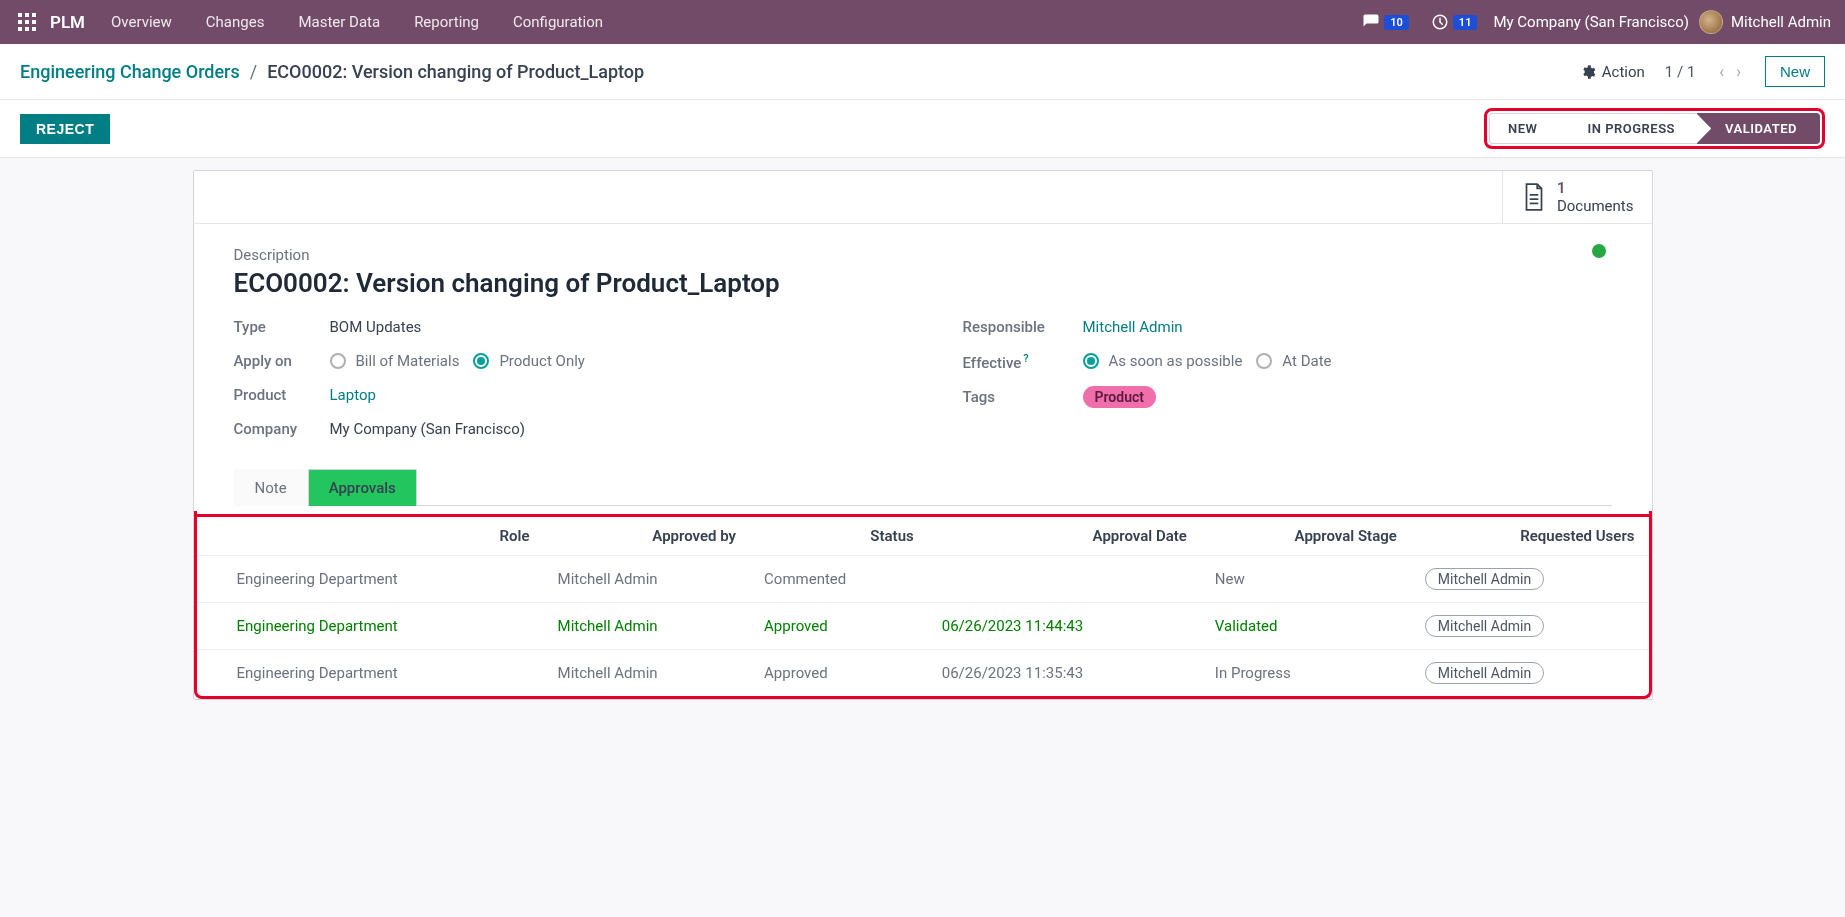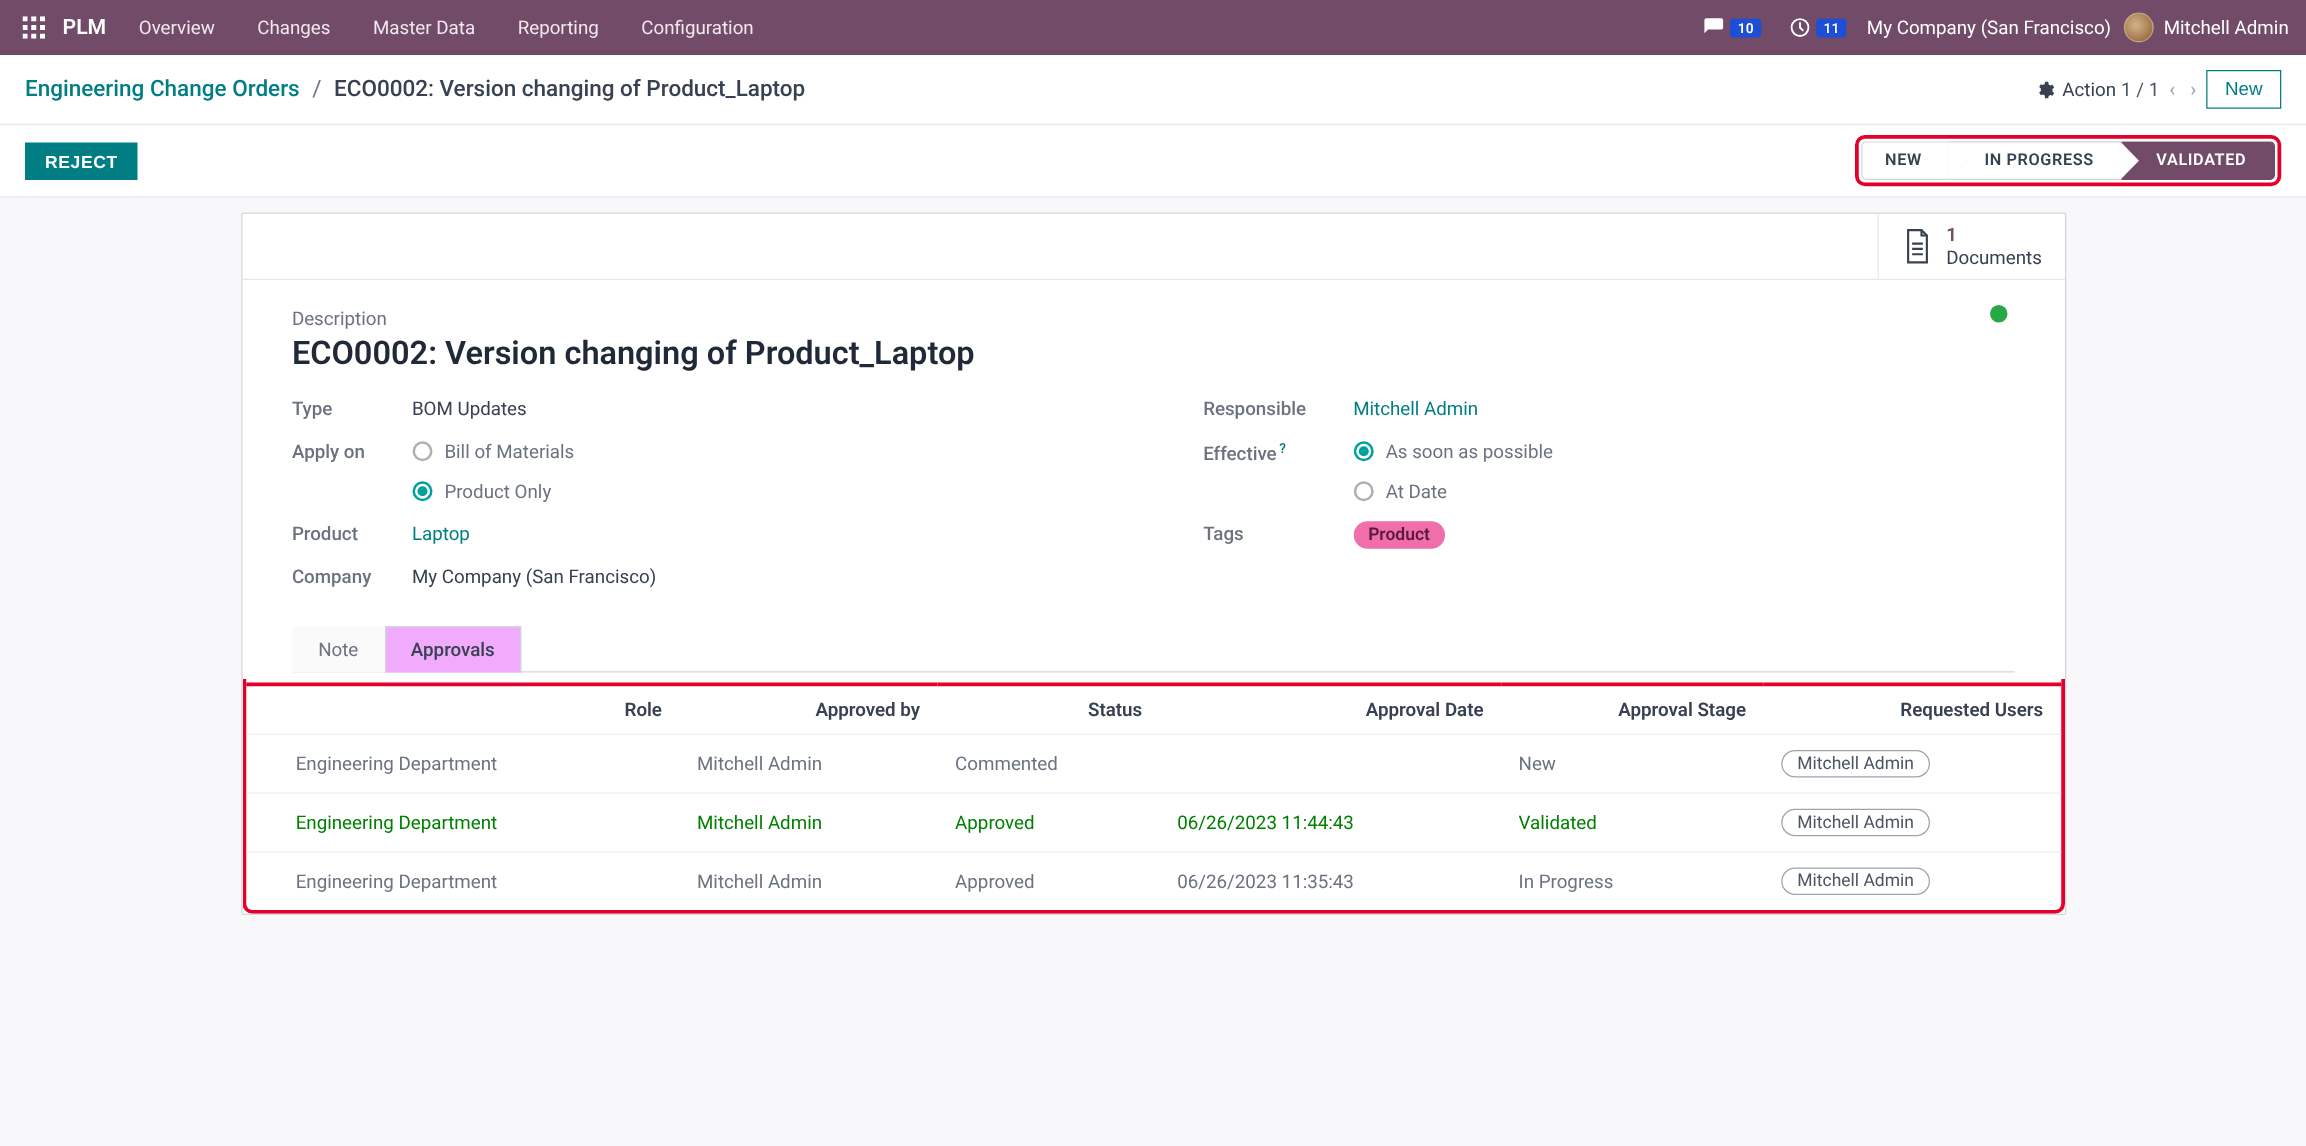--- a/index.html
+++ b/index.html
@@ -20,21 +20,21 @@
 .topnav .user { display: flex; align-items: center; gap: 8px; font-size: 15px; padding-right: 6px;}
 .topnav .avatar { width: 24px; height: 24px; border-radius: 50%; background: radial-gradient(circle at 40% 40%, #d2b48c, #8b5a2b); border: 1px solid rgba(255,255,255,0.3); }
 
 
 .controlbar { background: #fff; border-bottom: 1px solid #e5e7eb; display: flex; align-items: center; padding: 10px 20px; min-height: 56px; }
 .breadcrumb { font-size: 18px; display: flex; align-items: center; gap: 10px; }
 .breadcrumb a { color: #017e84; text-decoration: none; font-weight: 500; }
 .breadcrumb .sep { color: #6b7280; }
 .breadcrumb .current { color: #374151; font-weight: 500; }
 .controlbar .spacer { flex: 1; }
-.control-actions { display: flex; align-items: center; gap: 4px; }
+.control-actions { display: flex; align-items: center; gap: 20px; }
 .action-btn { display: flex; align-items: center; gap: 6px; color: #374151; cursor: pointer; font-size: 15px; }
 .pager { font-size: 15px; color: #4b5563; }
 .pager-arrows { display: flex; gap: 4px; color: #9ca3af; }
 .pager-arrows span { cursor: pointer; font-size: 16px; padding: 2px 4px; }
 .new-btn { border: 1px solid #017e84; color: #017e84; background: #fff; padding: 6px 14px; font-size: 15px; font-weight: 500; cursor: pointer; }
 
 
 .buttonbar { background: #fff; border-bottom: 1px solid #e5e7eb; display: flex; align-items: center; padding: 8px 20px; min-height: 48px; }
 .reject-btn { background: #017e84; color: #fff; border: none; padding: 7px 16px; font-weight: 600; font-size: 14px; letter-spacing: 0.5px; cursor: pointer; }
 .buttonbar .spacer { flex: 1; }
@@ -62,32 +62,32 @@
 .active-dot { position: absolute; right: 46px; top: 20px; width: 14px; height: 14px; border-radius: 50%; background: #28a745; }
 .field-label-top { color: #6b7280; font-size: 15px; }
 .title { font-size: 26px; font-weight: 600; color: #1f2937; margin: 4px 0 20px; }
 
 .form-cols { display: flex; gap: 80px; }
 .form-col { flex: 1; }
 .form-row { display: flex; align-items: flex-start; margin-bottom: 16px; }
 .form-row .flabel { width: 96px; color: #6b7280; font-size: 15px; font-weight: 500; flex-shrink: 0; }
 .form-row .fval { color: #374151; font-size: 15px; }
 .form-row .fval.link { color: #017e84; }
-.radio-group { display: flex; flex-direction: column; gap: 14px; }
+.radio-group { display: flex; flex-direction: row; gap: 14px; }
 .radio-item { display: flex; align-items: center; gap: 10px; color: #6b7280; font-size: 15px; }
 .radio { width: 16px; height: 16px; border: 2px solid #b0b0b0; border-radius: 50%; display: inline-flex; align-items: center; justify-content: center; flex-shrink: 0;}
 .radio.checked { border-color: #00A09D; }
 .radio.checked::after { content:""; width: 8px; height: 8px; background: #00A09D; border-radius: 50%; }
 .label-help { color: #017e84; font-size: 11px; vertical-align: super; margin-left: 2px;}
 .tag-pill { background: #f06eaa; color: #5b1a3d; padding: 3px 12px; border-radius: 12px; font-size: 14px; font-weight: 600; }
 
 
 .tabs { display: flex; margin-top: 14px; border-bottom: 1px solid #d1d5db; }
 .tab { padding: 9px 20px; border: 1px solid transparent; border-bottom: none; font-size: 15px; color: #6b7280; cursor: pointer; position: relative; bottom: -1px; background:#fafafa;}
-.tab.active { border-color: #d1d5db; background: #f0abfc; color: #374151; font-weight: 500; }
+.tab.active { border-color: #d1d5db; background: #22c55e; color: #374151; font-weight: 500; }
 
 
 .table-wrap { border: 3px solid #e3002b; border-top: none; border-radius: 0 0 8px 8px; margin-top: -3px; padding-top: 3px; }
 .table { width: 100%; border-collapse: collapse; }
 .table th { text-align: right; font-weight: 600; color: #374151; font-size: 15px; padding: 10px 14px 10px; border-top: 3px solid #e3002b; }
 .table th:first-child, .table td:first-child{ padding-left: 40px;}
 .table td { padding: 12px 14px; font-size: 15px; color: #6b7280; border-top: 1px solid #f0eef2; }
 .table tr.green td { color: #008000; }
 .user-chip { display: inline-block; border: 1px solid #9ca3af; color: #4b5563; border-radius: 14px; padding: 2px 12px; font-size: 14px; }
 

